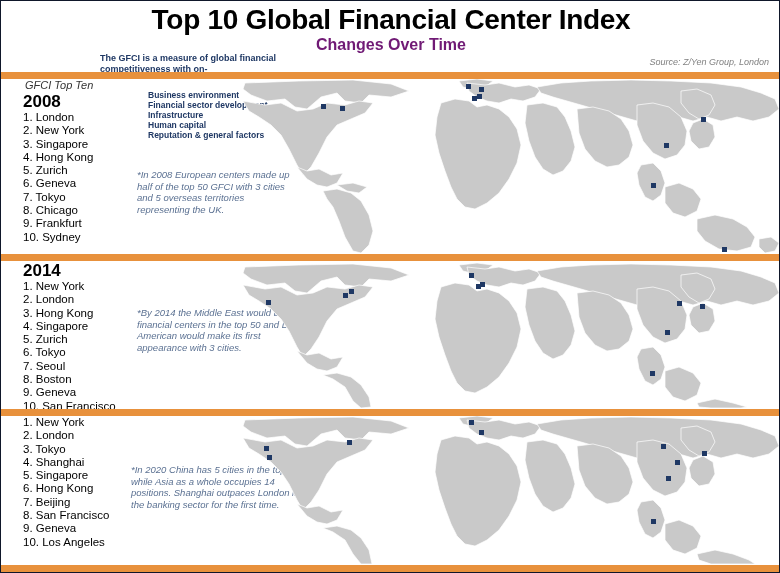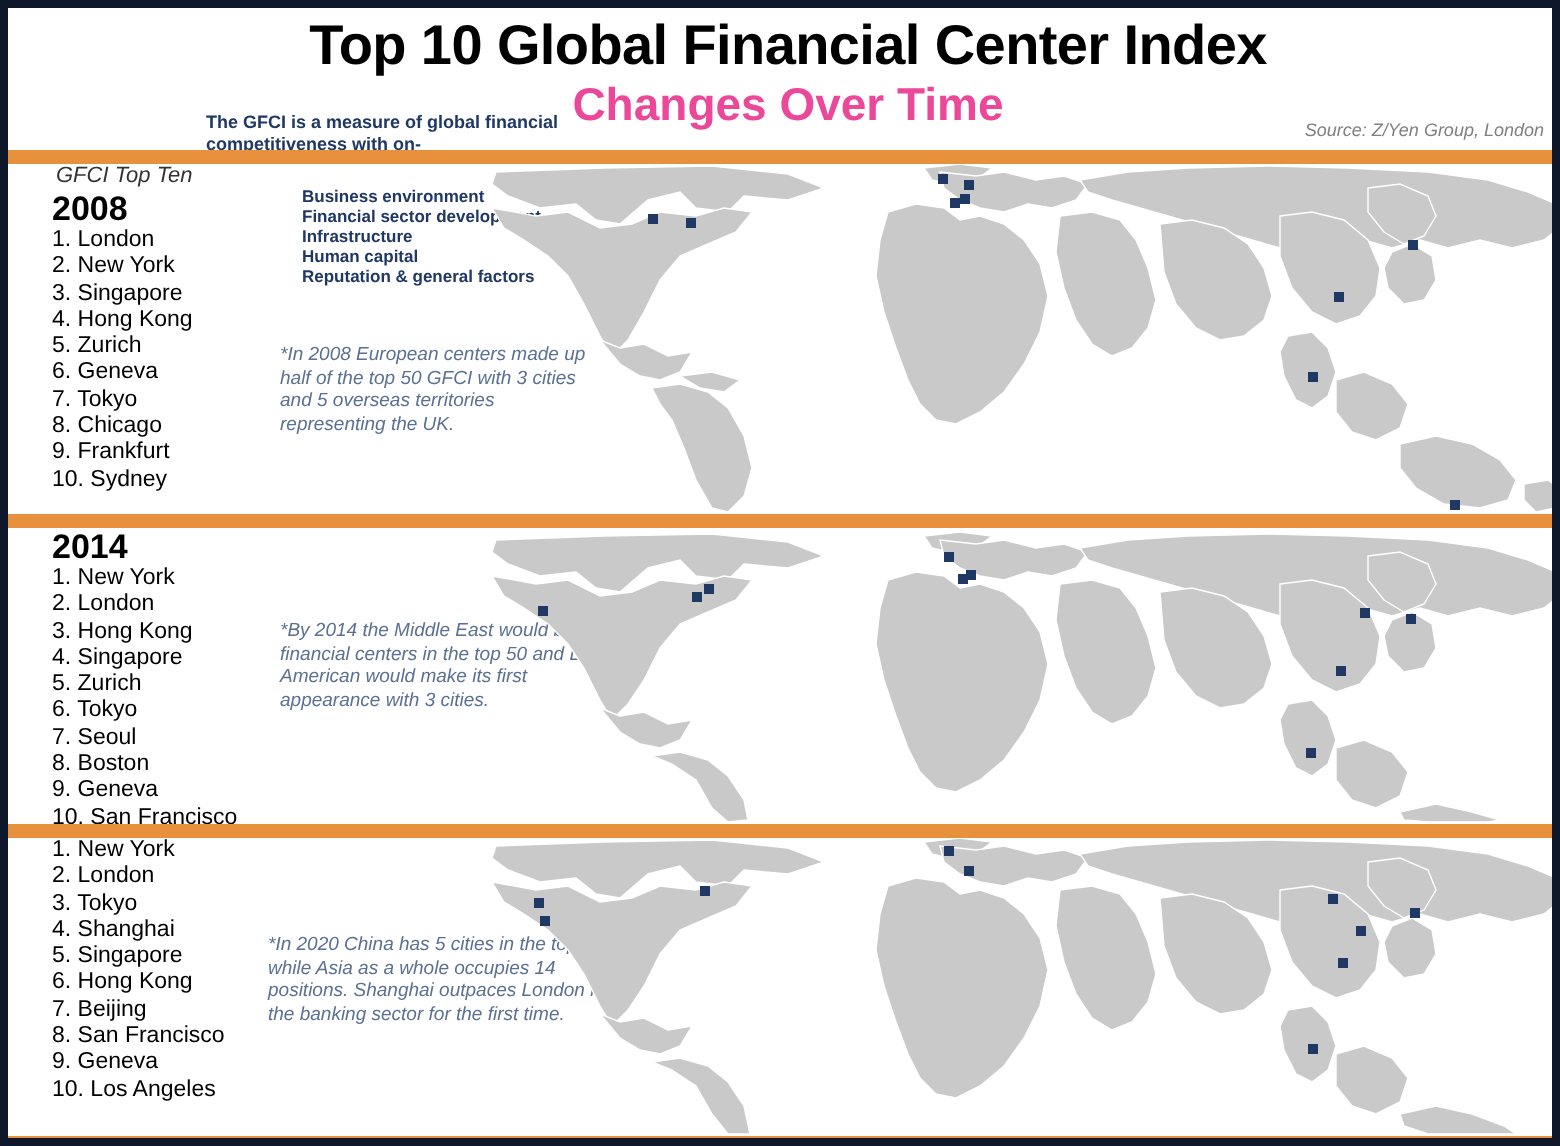--- a/index.html
+++ b/index.html
@@ -8,21 +8,21 @@
     background: #ffffff;
   }
   body {
     font-family: "Liberation Sans", sans-serif;
   }
   #infographic {
     position: relative;
     width: 780px;
     height: 573px;
     background: #ffffff;
-    border: 4px solid #0f172a;
+    border: 1px solid #0f172a;
     box-sizing: border-box;
     overflow: hidden;
   }
 
   
   .header {
     position: absolute;
     left: 0; top: 0;
     width: 780px;
     height: 72px;
@@ -35,23 +35,23 @@
     font-size: 28px;
     font-weight: bold;
     color: #000000;
     letter-spacing: -0.3px;
   }
   .title-sub {
     position: absolute;
     left: 0; top: 35px;
     width: 780px;
     text-align: center;
-    font-size: 23px;
-    font-weight: bold;
-    color: #ec4899;
+    font-size: 16px;
+    font-weight: bold;
+    color: #701a75;
   }
   .gfci-desc {
     position: absolute;
     left: 99px; top: 52px;
     width: 215px;
     font-size: 9px;
     font-weight: bold;
     color: #1f3864;
     line-height: 10.5px;
   }

